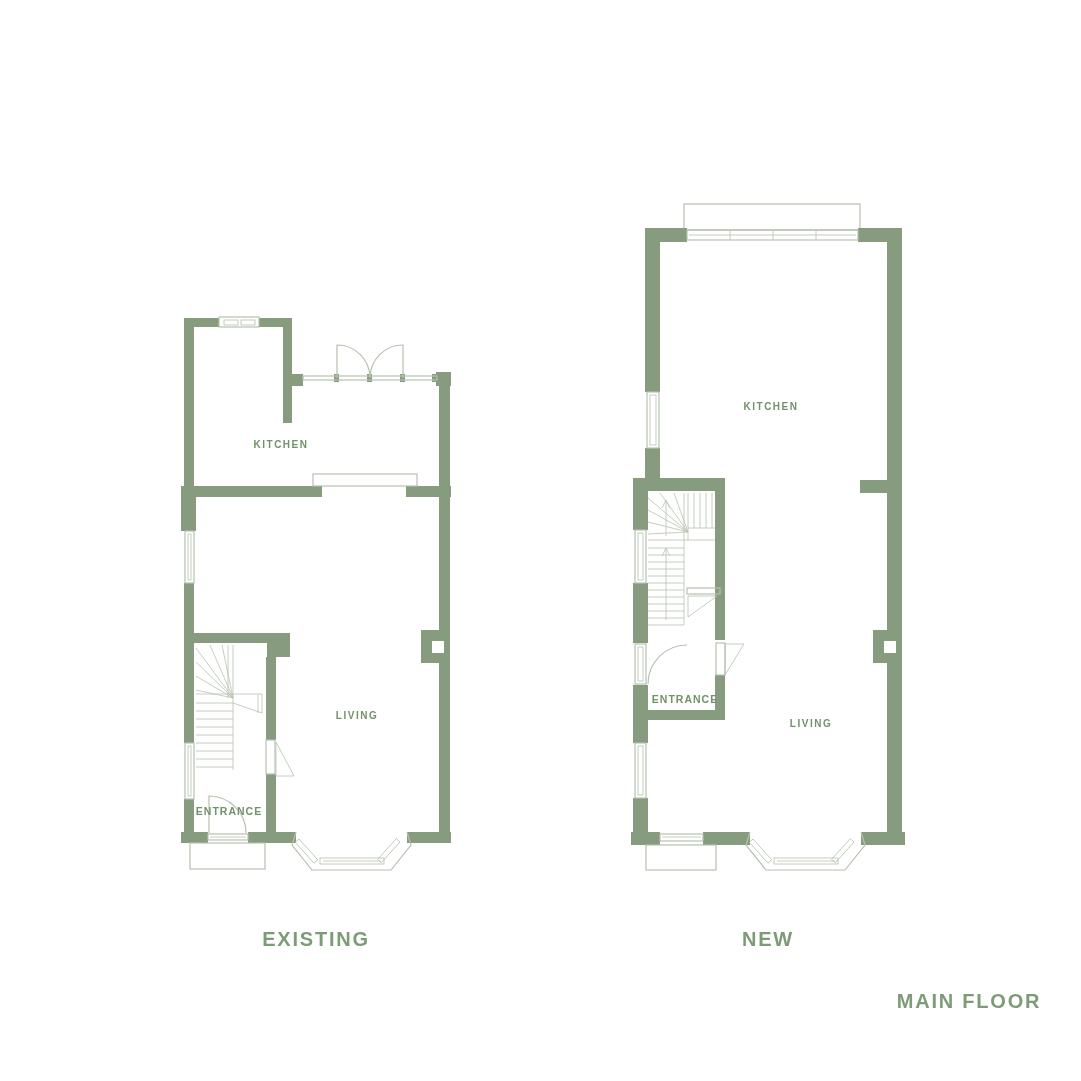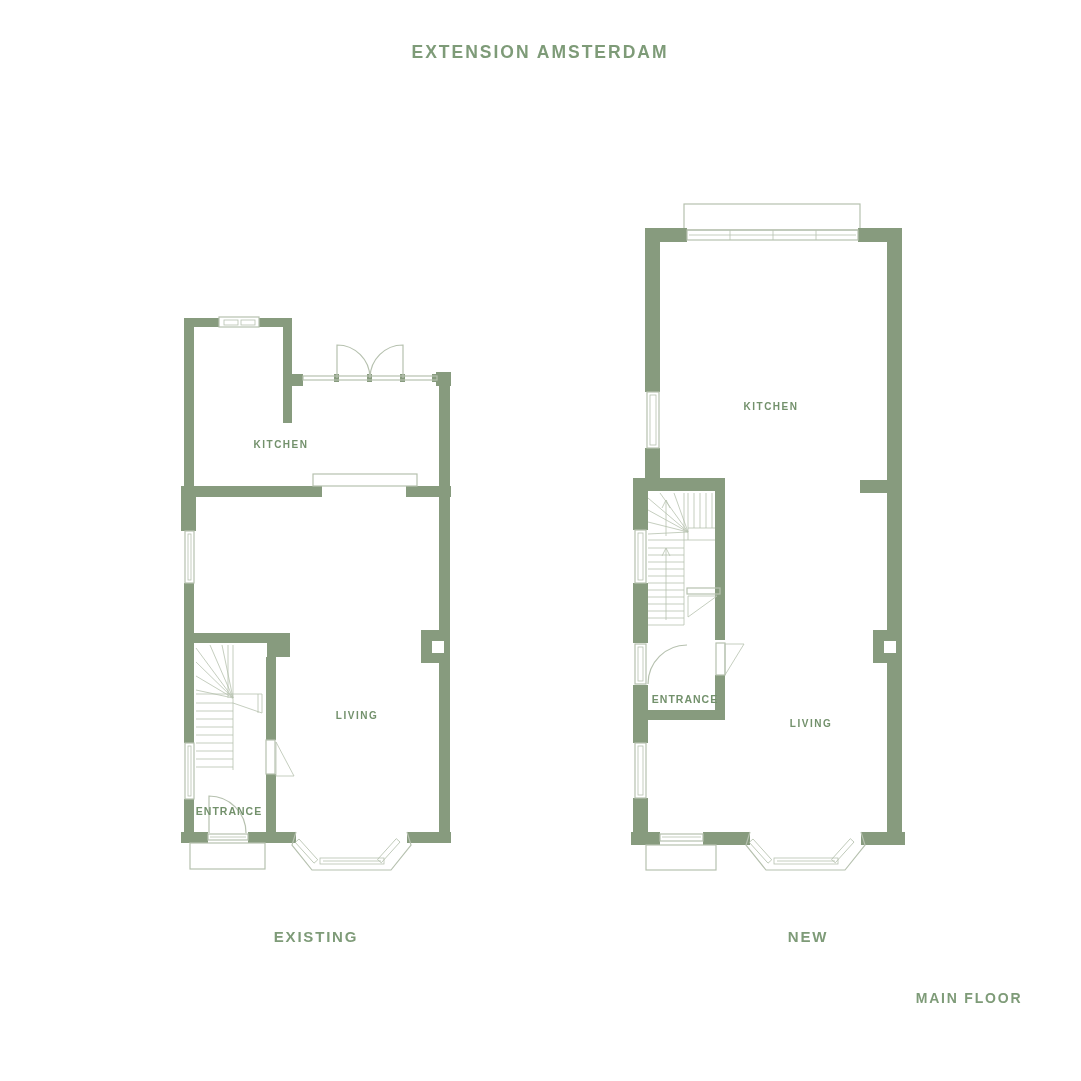--- a/index.html
+++ b/index.html
@@ -2,35 +2,34 @@
 <html style="--wall: #879b7e; --line: #b6c1af; --room_label: #73916c; --heading: #7e9b78; --background: #ffffff;"><head>
 <meta charset="utf-8">
 <style>
   html,body{margin:0;padding:0;background:#fff;}
   .canvas{position:relative;width:1081px;height:1081px;background:var(--background,#fff);overflow:hidden;
           font-family:"Liberation Sans",sans-serif;}
   .lbl{position:absolute;transform:translateX(-50%);font-weight:bold;white-space:nowrap;
        color:var(--room_label,#73916c);}
   .heading{color:var(--heading,#7e9b78);}
   .title{left:540px;top:42px;font-size:17.5px;letter-spacing:2px;}
-  .caption{font-size:15px;letter-spacing:1.8px;}
+  .caption{font-size:20px;letter-spacing:1.8px;}
   .room{font-size:10px;letter-spacing:1.5px;}
   .room-sm{font-size:10.5px;letter-spacing:1px;margin-top:32px;}
   svg{position:absolute;}
   .w{fill:var(--wall,#879b7e);stroke:none;}
   .wh{fill:#ffffff;stroke:none;}
   .s{fill:none;stroke:var(--line,#b6c1af);stroke-width:1.2;}
   .s2{fill:none;stroke:var(--line,#b6c1af);stroke-width:0.8;}
 </style>
 </head>
 <body>
 
 <div class="canvas">
 
-  <div class="lbl heading title">EXTENSION AMSTERDAM</div>
 
   <svg style="left:170px;top:300px" width="300" height="580" viewBox="170 300 300 580">
 
     <g>
 
       <rect class="w" x="184" y="318" width="35" height="9"></rect>
       <rect class="w" x="259" y="318" width="33" height="9"></rect>
 
       <rect class="w" x="184" y="318" width="10" height="213"></rect>
       <rect class="w" x="181" y="486" width="15" height="45"></rect>
@@ -217,16 +216,16 @@
 
   <div class="lbl room" style="left:281px;top:439px">KITCHEN</div>
   <div class="lbl room" style="left:357px;top:710px">LIVING</div>
   <div class="lbl room-sm" style="left:229px;top:773px">ENTRANCE</div>
 
   <div class="lbl room" style="left:771px;top:401px">KITCHEN</div>
   <div class="lbl room-sm" style="left:685px;top:661px">ENTRANCE</div>
   <div class="lbl room" style="left:811px;top:718px">LIVING</div>
 
   <div class="lbl heading caption" style="left:316px;top:928px">EXISTING</div>
-  <div class="lbl heading caption" style="left:808px;top:928px">NEW</div>
-  <div class="lbl heading caption" style="left:969px;top:990px;font-size:14px">MAIN FLOOR</div>
+  <div class="lbl heading caption" style="left:768px;top:928px">NEW</div>
+  <div class="lbl heading caption" style="left:969px;top:990px;font-size:20px">MAIN FLOOR</div>
 
 </div>
 
 </body></html>

